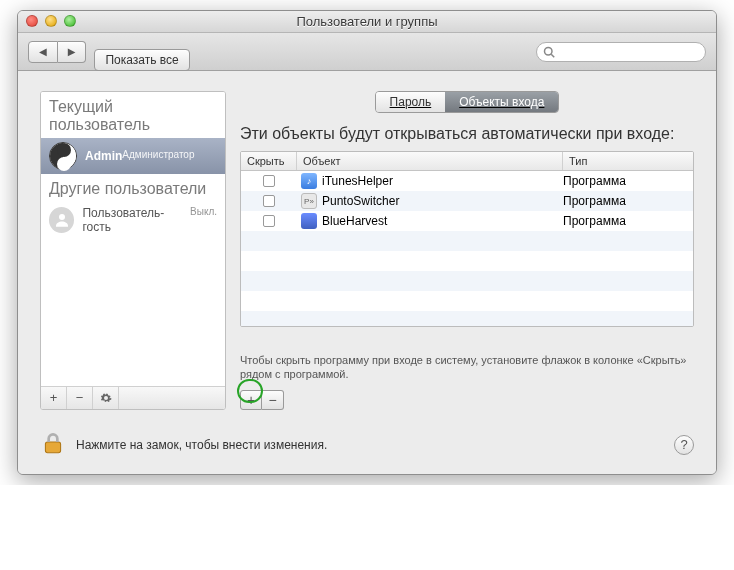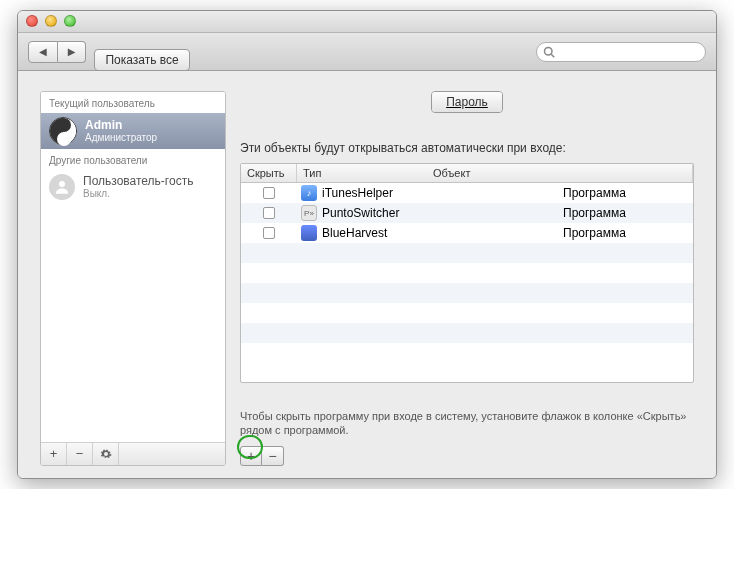--- a/index.html
+++ b/index.html
@@ -18,42 +18,42 @@
 .btn:first-child { border-radius: 4px 0 0 4px; }
 .btn:last-child { border-radius: 0 4px 4px 0; border-left: none; }
 .btn.single { border-radius: 4px; margin-top: 17px; }
 .arrow { font-size: 10px; color: #555; }
 .spacer { flex: 1; }
 .search { width: 170px; height: 20px; border: 1px solid #b0b0b0; border-radius: 10px; background: #fff; display: flex; align-items: center; padding: 0 6px; }
 .search svg { flex-shrink: 0; }
 .search input { border: none; outline: none; width: 100%; font-size: 11px; margin-left: 4px; }
 .content { display: flex; padding: 20px 22px 12px 22px; gap: 14px; background: #ececec; }
 .sidebar { width: 186px; border: 1px solid #bfbfbf; border-radius: 3px; background: #fff; display: flex; flex-direction: column; overflow: hidden; }
-.sbhdr { font-size: 10px; color: #7a7a7a; padding: 6px 8px 4px 8px; background: #fff; }
+.sbhdr { font-size: 16px; color: #7a7a7a; padding: 6px 8px 4px 8px; background: #fff; }
 .sbitem { display: flex; align-items: center; gap: 8px; padding: 4px 8px; }
 .sbitem.selected { background: linear-gradient(#a9b3c6, #8893a8); color: #fff; }
 .sbitem .uname { font-size: 12px; font-weight: bold; }
 .sbitem .urole { font-size: 10px; opacity: 0.9; }
-.sbitem .txt { display: flex; flex-direction: column; line-height: 1.2; }
+.sbitem .txt { display: flex; flex-direction: row; line-height: 1.2; }
 .yinyang { width: 28px; height: 28px; border-radius: 50%; background: #fff; position: relative; border: 1px solid #333; }
 .yinyang::before { content:""; position:absolute; inset:0; border-radius:50%; background: linear-gradient(90deg,#333 50%,#fff 50%); }
 .yinyang::after { content:""; position:absolute; left:7px; top:0; width:14px; height:14px; background:#333; border-radius:50%; box-shadow: 0 14px 0 #fff; }
 .avatar { width: 26px; height: 26px; border-radius: 50%; background: #d6d6d6; display: flex; align-items: center; justify-content: center; }
 .avatar svg { width: 18px; height: 18px; fill: #fff; }
 .sbfill { flex: 1; }
 .loginopt { border-top: 1px solid #d0d0d0; display: flex; align-items: center; gap: 6px; padding: 6px 8px; font-size: 12px; color: #333; }
 .sbbtns { border-top: 1px solid #d0d0d0; background: linear-gradient(#f8f8f8,#e6e6e6); display: flex; }
 .sbbtn { width: 26px; height: 22px; display: flex; align-items: center; justify-content: center; border-right: 1px solid #d0d0d0; font-size: 13px; color: #555; }
 .main { flex: 1; display: flex; flex-direction: column; }
-.tabs { display: flex; justify-content: center; margin-bottom: 28px; text-decoration: underline; }
+.tabs { display: flex; justify-content: center; margin-bottom: 12px; text-decoration: underline; }
 .tabgrp { display: flex; border-radius: 4px; overflow: hidden; border: 1px solid #9a9a9a; }
 .tab { padding: 3px 14px; font-size: 12px; background: linear-gradient(#fdfdfd,#e3e3e3); color: #333; }
 .tab.active { background: linear-gradient(#9aa0a6,#74797f); color: #fff; }
-.caption { font-size: 12px; color: #333; margin-bottom: 8px; }
-.table { border: 1px solid #bcbcbc; border-radius: 2px; background: #fff; height: 220px; overflow: hidden; }
+.caption { font-size: 16px; color: #333; margin-bottom: 8px; }
+.table { border: 1px solid #bcbcbc; border-radius: 2px; background: #fff; height: 176px; overflow: hidden; }
 .thead { display: flex; background: linear-gradient(#fafafa,#e8e8e8); border-bottom: 1px solid #c4c4c4; font-size: 11px; color: #333; }
 .th { padding: 3px 6px; border-right: 1px solid #d0d0d0; }
 .th.hide { width: 56px; }
 .th.obj { flex: 1; }
 .th.type { width: 130px; border-right: none; }
 .tbody .tr { display: flex; align-items: center; height: 20px; font-size: 12px; }
 .tbody .tr:nth-child(even) { background: #f1f5fa; }
 .td.hide { width: 56px; display: flex; justify-content: center; }
 .td.obj { flex: 1; display: flex; align-items: center; gap: 5px; padding-left: 4px; }
 .td.type { width: 130px; }
@@ -78,20 +78,21 @@
 <body>
 
 <div class="window">
 
   <div class="titlebar">
     <div class="traffic">
       <div class="tl red"></div>
       <div class="tl yellow"></div>
       <div class="tl green"></div>
     </div>
+    <div class="title">Пользователи и группы</div>
   </div>
 
   <div class="toolbar">
     <div class="navgrp">
       <div class="btn">
           <span class="arrow">◀</span>
         </div>
       <div class="btn">
           <span class="arrow">▶</span>
         </div>
@@ -140,29 +141,30 @@
               <path d="M12 8a4 4 0 1 0 0 8 4 4 0 0 0 0-8zm9 4l2 1-1 3-2-0.5a8 8 0 0 1-1.5 1.5l0.5 2-3 1-1-2a8 8 0 0 1-2 0l-1 2-3-1 0.5-2A8 8 0 0 1 5 16.5L3 17l-1-3 2-1a8 8 0 0 1 0-2l-2-1 1-3 2 0.5A8 8 0 0 1 6.5 6L6 4l3-1 1 2a8 8 0 0 1 2 0l1-2 3 1-0.5 2A8 8 0 0 1 18 7.5l2-0.5 1 3-2 1a8 8 0 0 1 0 2z"></path>
             </svg>
         </div>
       </div>
     </div>
 
     <div class="main">
       <div class="tabs">
         <div class="tabgrp">
           <div class="tab">Пароль</div>
+          <div class="tab active">Объекты входа</div>
         </div>
       </div>
       <div class="caption">Эти объекты будут открываться автоматически при входе:</div>
 
       <div class="table">
         <div class="thead">
           <div class="th hide">Скрыть</div>
+          <div class="th obj">Объект</div>
           <div class="th type">Тип</div>
-          <div class="th obj">Объект</div>
         </div>
         <div class="tbody" id="tbody">
             <div class="tr">
               <div class="td hide">
                 <div class="chk"></div>
               </div>
               <div class="td obj">
                 <div class="appicon ic-itunes">♪</div>
                 <span>iTunesHelper</span>
               </div>
@@ -222,14 +224,24 @@
         <div class="addhl"></div>
         <div class="addrem">
           <div class="sqbtn">+</div>
           <div class="sqbtn">−</div>
         </div>
       </div>
     </div>
 
   </div>
 
+  <div class="footer">
+    <div class="lock">
+      <svg viewBox="0 0 24 24">
+          <rect x="5" y="11" width="14" height="10" rx="2" fill="#e6a838" stroke="#b07818"></rect>
+          <path d="M8 11V8a4 4 0 1 1 8 0v3" fill="none" stroke="#b0b0b0" stroke-width="2.5"></path>
+        </svg>
+    </div>
+    <div class="footertxt">Нажмите на замок, чтобы внести изменения.</div>
+    <div class="help">?</div>
+  </div>
 
 </div>
 
 </body></html>

